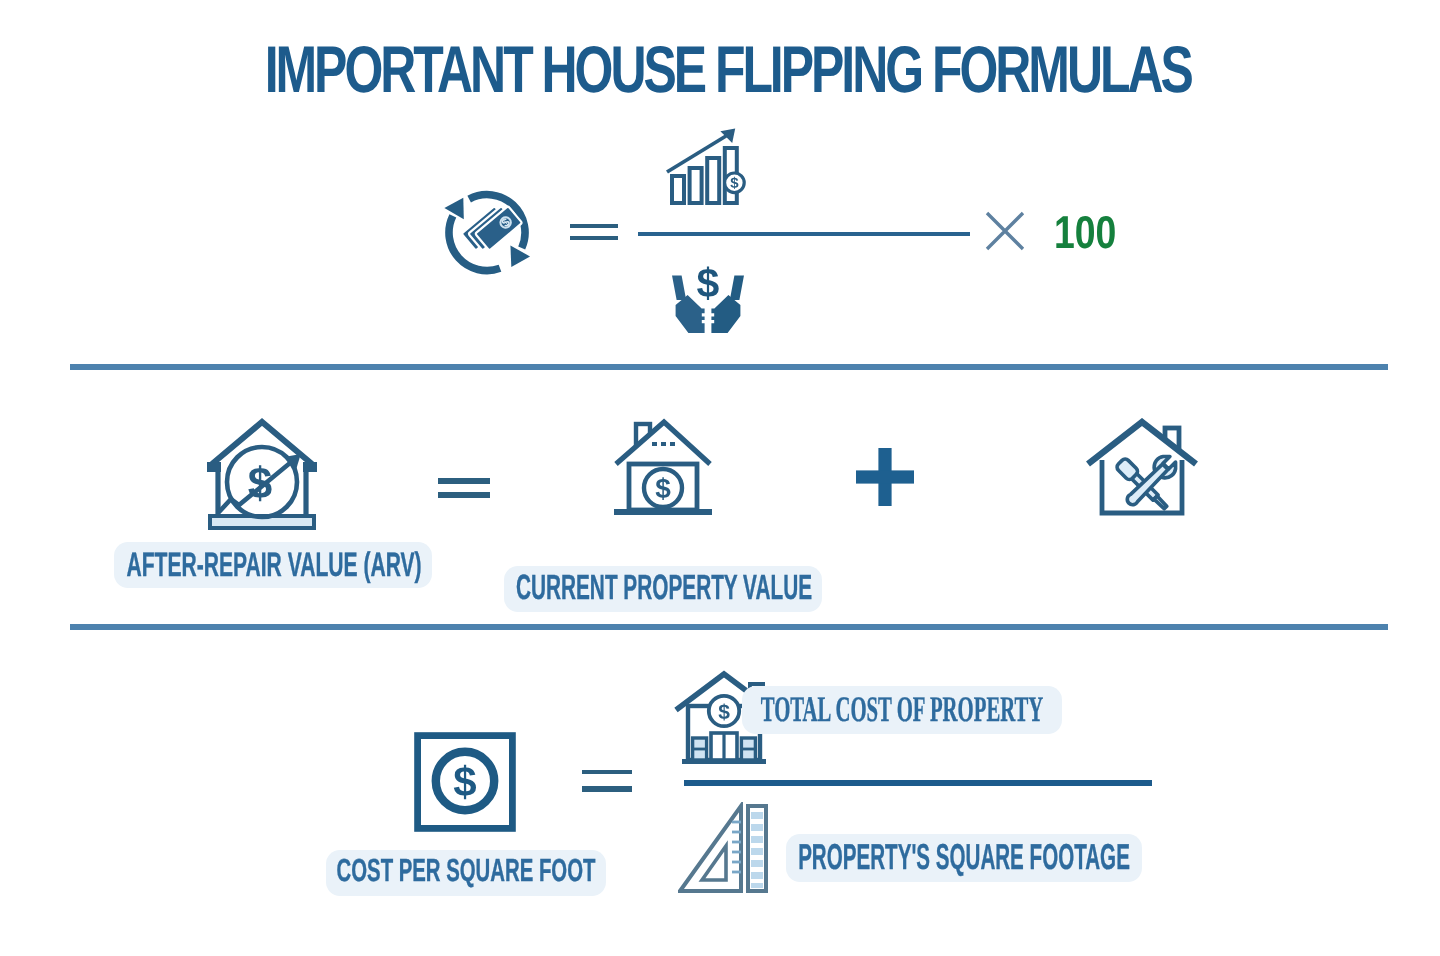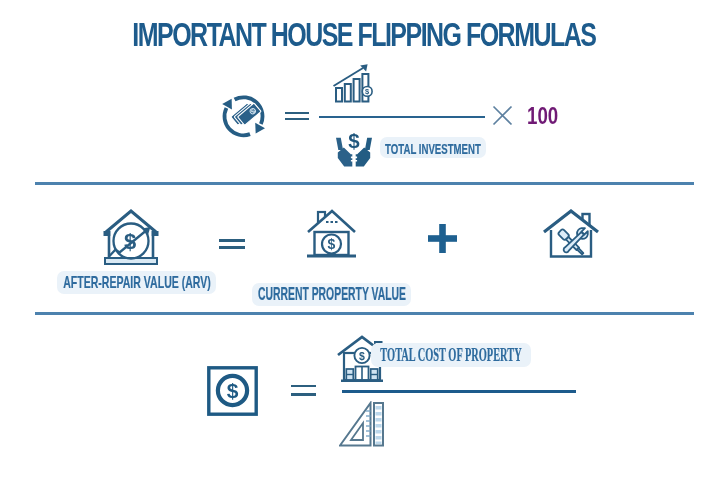--- a/index.html
+++ b/index.html
@@ -57,29 +57,26 @@
     <polygon points="1,10.8 5.8,10.8 8.1,23 3.3,23"></polygon>
     <path d="M 2.8 25.5 L 8.8 20.5 L 15.8 27.3 L 17.3 27.3 L 17.3 29.6 L 15.9 29.6 L 15.9 31.2 L 17.3 31.2 L 17.3 33 L 15.9 33 L 15.9 34.6 L 17.3 34.6 L 17.3 39.5 L 9.2 39.5 L 2.8 31 Z"></path>
   </g>
   <g fill="#235c83">
     <polygon points="37,10.8 32.2,10.8 29.9,23 34.7,23"></polygon>
     <path d="M 35.2 25.5 L 29.2 20.5 L 22.2 27.3 L 20.7 27.3 L 20.7 29.6 L 22.1 29.6 L 22.1 31.2 L 20.7 31.2 L 20.7 33 L 22.1 33 L 22.1 34.6 L 20.7 34.6 L 20.7 39.5 L 28.8 39.5 L 35.2 31 Z"></path>
   </g>
   <text x="19" y="21.3" font-size="20.5" font-weight="bold" fill="#1f567d" text-anchor="middle">$</text>
 </svg>
 
-<div class="lbl" style="left:380px;top:137px;width:106px;height:21px;">
-      <span id="t_ti" style="transform:translate(-50%,-50%) scaleX(0.642);font-size:15px;">TOTAL INVESTMENT</span>
-    </div>
 
 <svg class="abs" style="left:492px;top:105px;" width="21" height="21" viewBox="0 0 21 21">
   <path d="M1.5 1.5 L19.5 19.5 M19.5 1.5 L1.5 19.5" stroke="#5e81a0" stroke-width="1.7"></path>
 </svg>
 
-<div class="abs" id="t_100" style="left:527px;top:103px;font-size:23px;font-weight:bold;color:#701a75;"><span style="display:inline-block;transform:scaleX(0.813);transform-origin:left;">100</span></div>
+<div class="abs" id="t_100" style="left:527px;top:103px;font-size:23px;font-weight:bold;color:#15803d;"><span style="display:inline-block;transform:scaleX(0.813);transform-origin:left;">100</span></div>
 
 <div class="abs" style="left:35px;top:182px;width:659px;height:3px;background:#4d82ae;"></div>
 
 <svg class="abs" style="left:101px;top:207px;" width="60" height="59" viewBox="0 0 60 59">
   <g fill="none" stroke="#2a5d82" stroke-width="3">
     <path d="M 5 25 L 30 4 L 55 25"></path>
   </g>
   <rect x="2.5" y="24" width="7" height="5" fill="#2a5d82"></rect>
   <rect x="50.5" y="24" width="7" height="5" fill="#2a5d82"></rect>
   <line x1="8" y1="29" x2="8" y2="51" stroke="#2a5d82" stroke-width="2.6"></line>
@@ -134,20 +131,23 @@
 
 
 <div class="abs" style="left:35px;top:312px;width:659px;height:3px;background:#4d82ae;"></div>
 
 <svg class="abs" style="left:207px;top:366px;" width="51" height="50" viewBox="0 0 51 50">
   <rect x="1.8" y="1.8" width="47.4" height="46.4" fill="none" stroke="#1e5a84" stroke-width="3.4"></rect>
   <circle cx="25.5" cy="24.5" r="14.6" fill="none" stroke="#1e5a84" stroke-width="4.2"></circle>
   <text x="25.5" y="32" font-size="21" font-weight="bold" fill="#1e5a84" text-anchor="middle">$</text>
 </svg>
 
+<div class="lbl" style="left:163px;top:425px;width:140px;height:23px;">
+      <span id="t_cpsf" style="transform:translate(-50%,-54%) scaleX(0.636);font-size:16px;">COST PER SQUARE FOOT</span>
+    </div>
 
 <div class="eq" style="left:290.5px;top:384.6px;width:25.5px;height:2.8px;"></div>
 <div class="eq" style="left:290.5px;top:392.8px;width:25.5px;height:2.8px;"></div>
 
 <svg class="abs" style="left:336px;top:335px;" width="52" height="48" viewBox="0 0 52 48">
   <rect x="39" y="7" width="6.5" height="11" fill="#fff" stroke="#2a5d82" stroke-width="2"></rect>
   <path d="M 2 20 L 26 2 L 50 20" fill="#fff" stroke="#2a5d82" stroke-width="2.8"></path>
   <rect x="8" y="18" width="36" height="27" fill="none" stroke="#2a5d82" stroke-width="2.2"></rect>
   <circle cx="26" cy="20.5" r="7.6" fill="#fff" stroke="#2a5d82" stroke-width="1.9"></circle>
   <text x="26" y="24.5" font-size="10.5" font-weight="bold" fill="#2a5d82" text-anchor="middle">$</text>
@@ -186,14 +186,17 @@
     <rect x="36.5" y="5" width="6" height="3.5"></rect>
         <rect x="36.5" y="11" width="6" height="3.5"></rect>
     <rect x="36.5" y="17" width="6" height="3.5"></rect>
         <rect x="36.5" y="23" width="6" height="3.5"></rect>
     <rect x="36.5" y="29" width="6" height="3.5"></rect>
         <rect x="36.5" y="35" width="6" height="3.5"></rect>
     <rect x="36.5" y="40.5" width="6" height="2.5"></rect>
   </g>
 </svg>
 
+<div class="lbl" style="left:393px;top:417px;width:178px;height:24px;">
+      <span id="t_psf" style="transform:translate(-50%,-50%) scaleX(0.572);font-size:18px;">PROPERTY'S SQUARE FOOTAGE</span>
+    </div>
 
 </div>
 
 </body></html>

